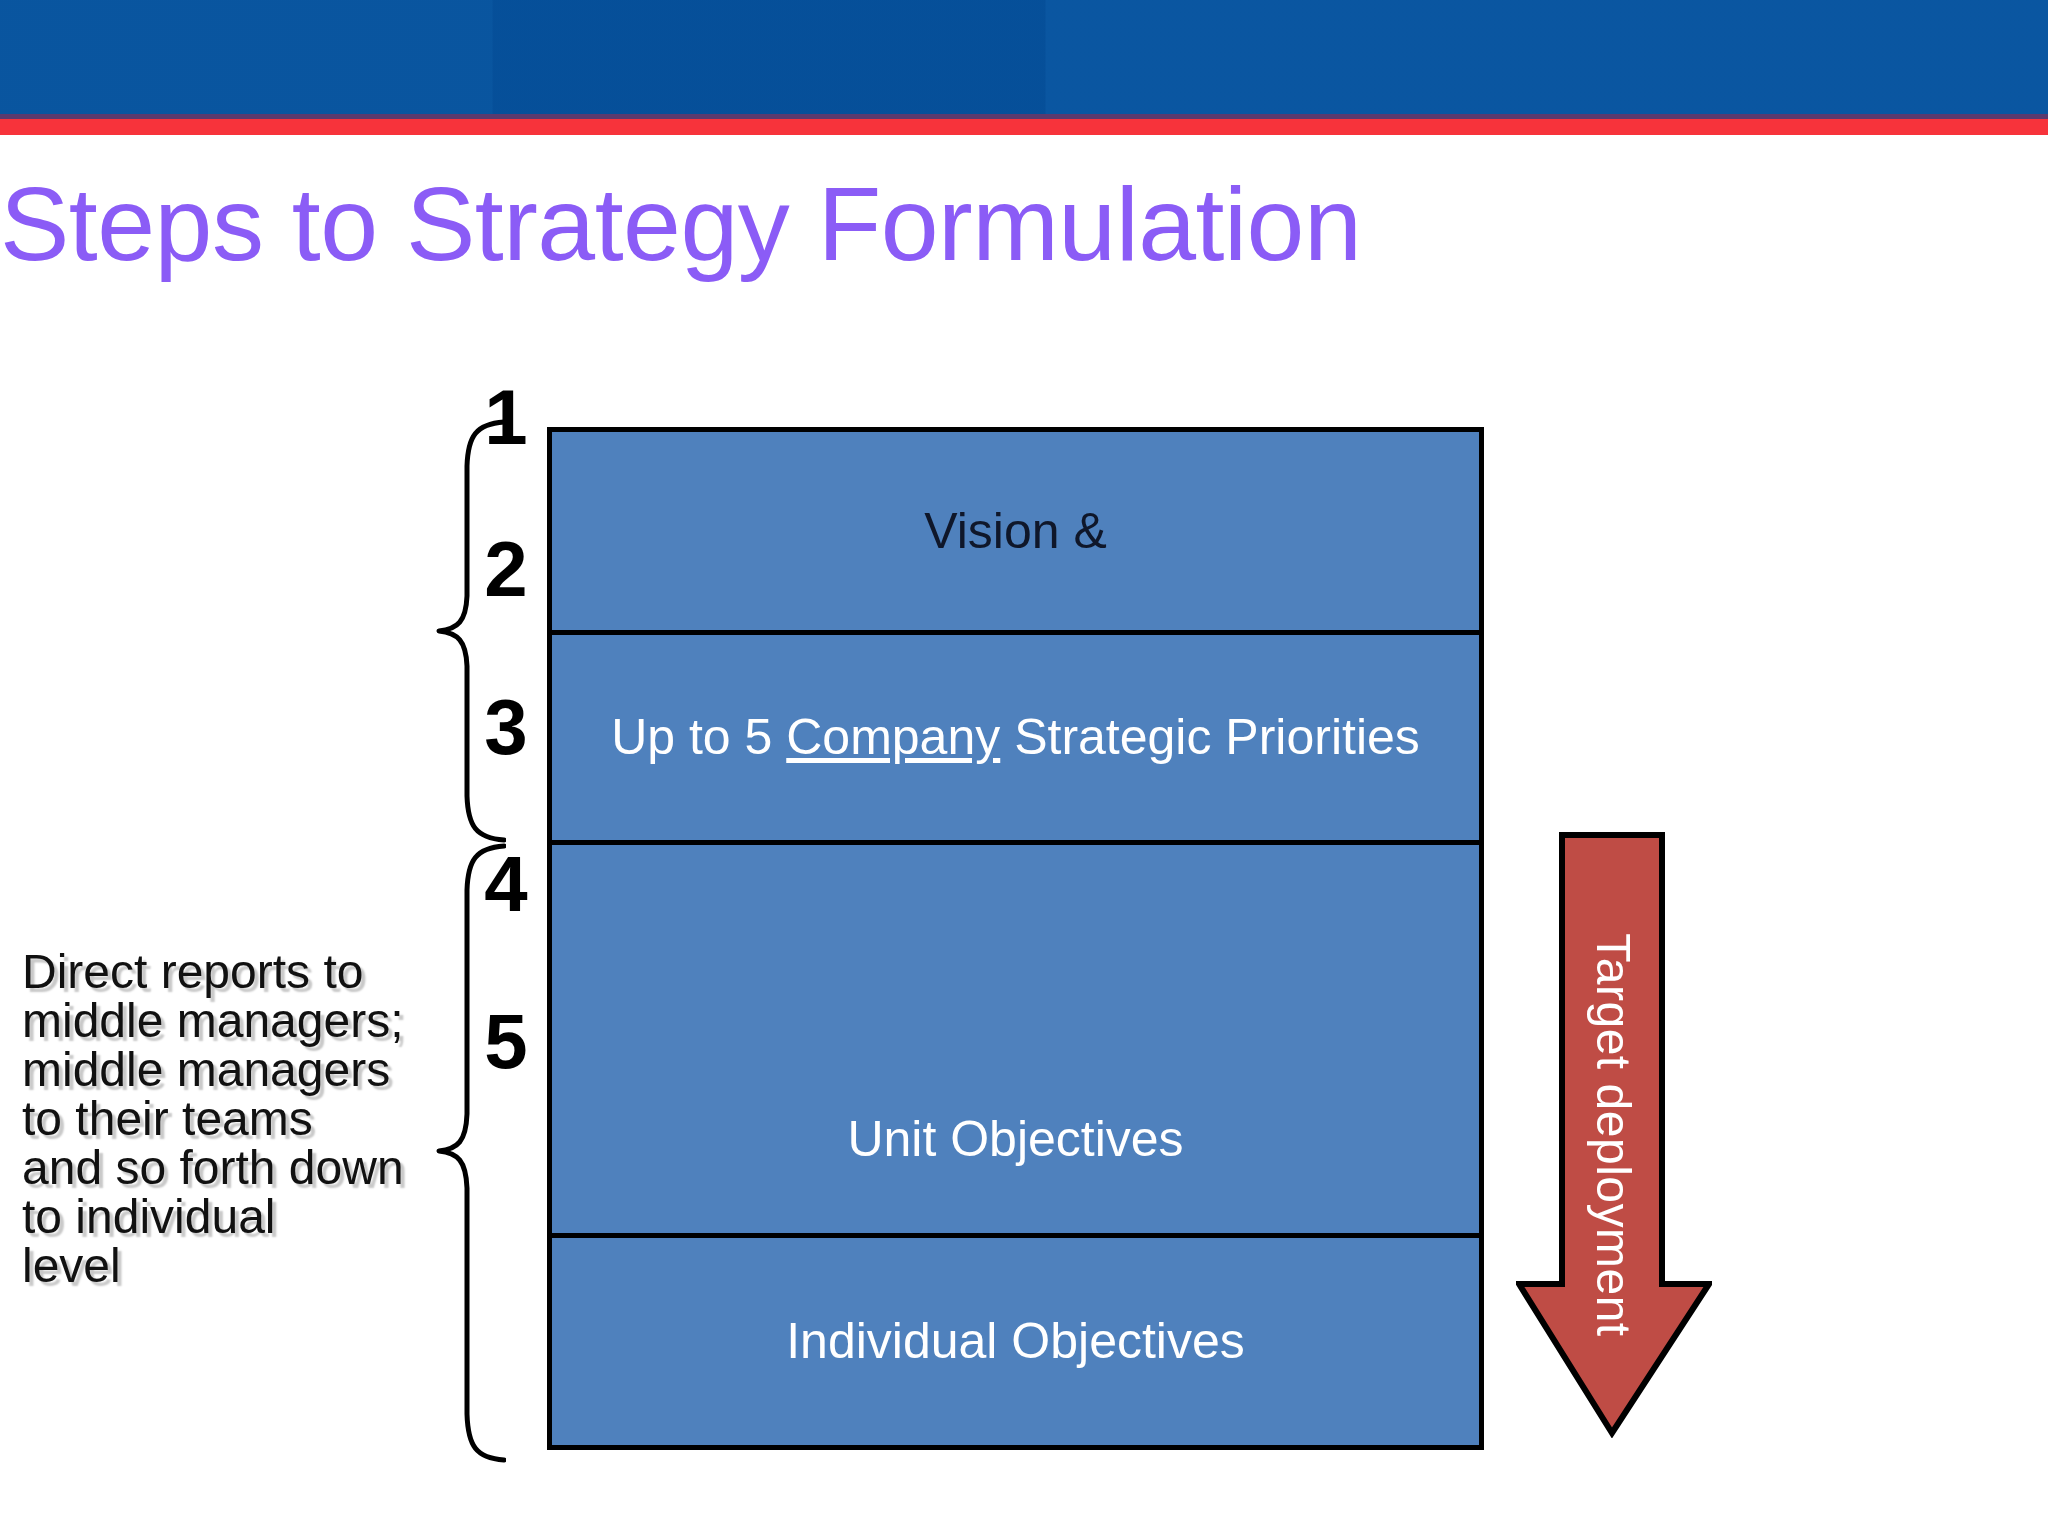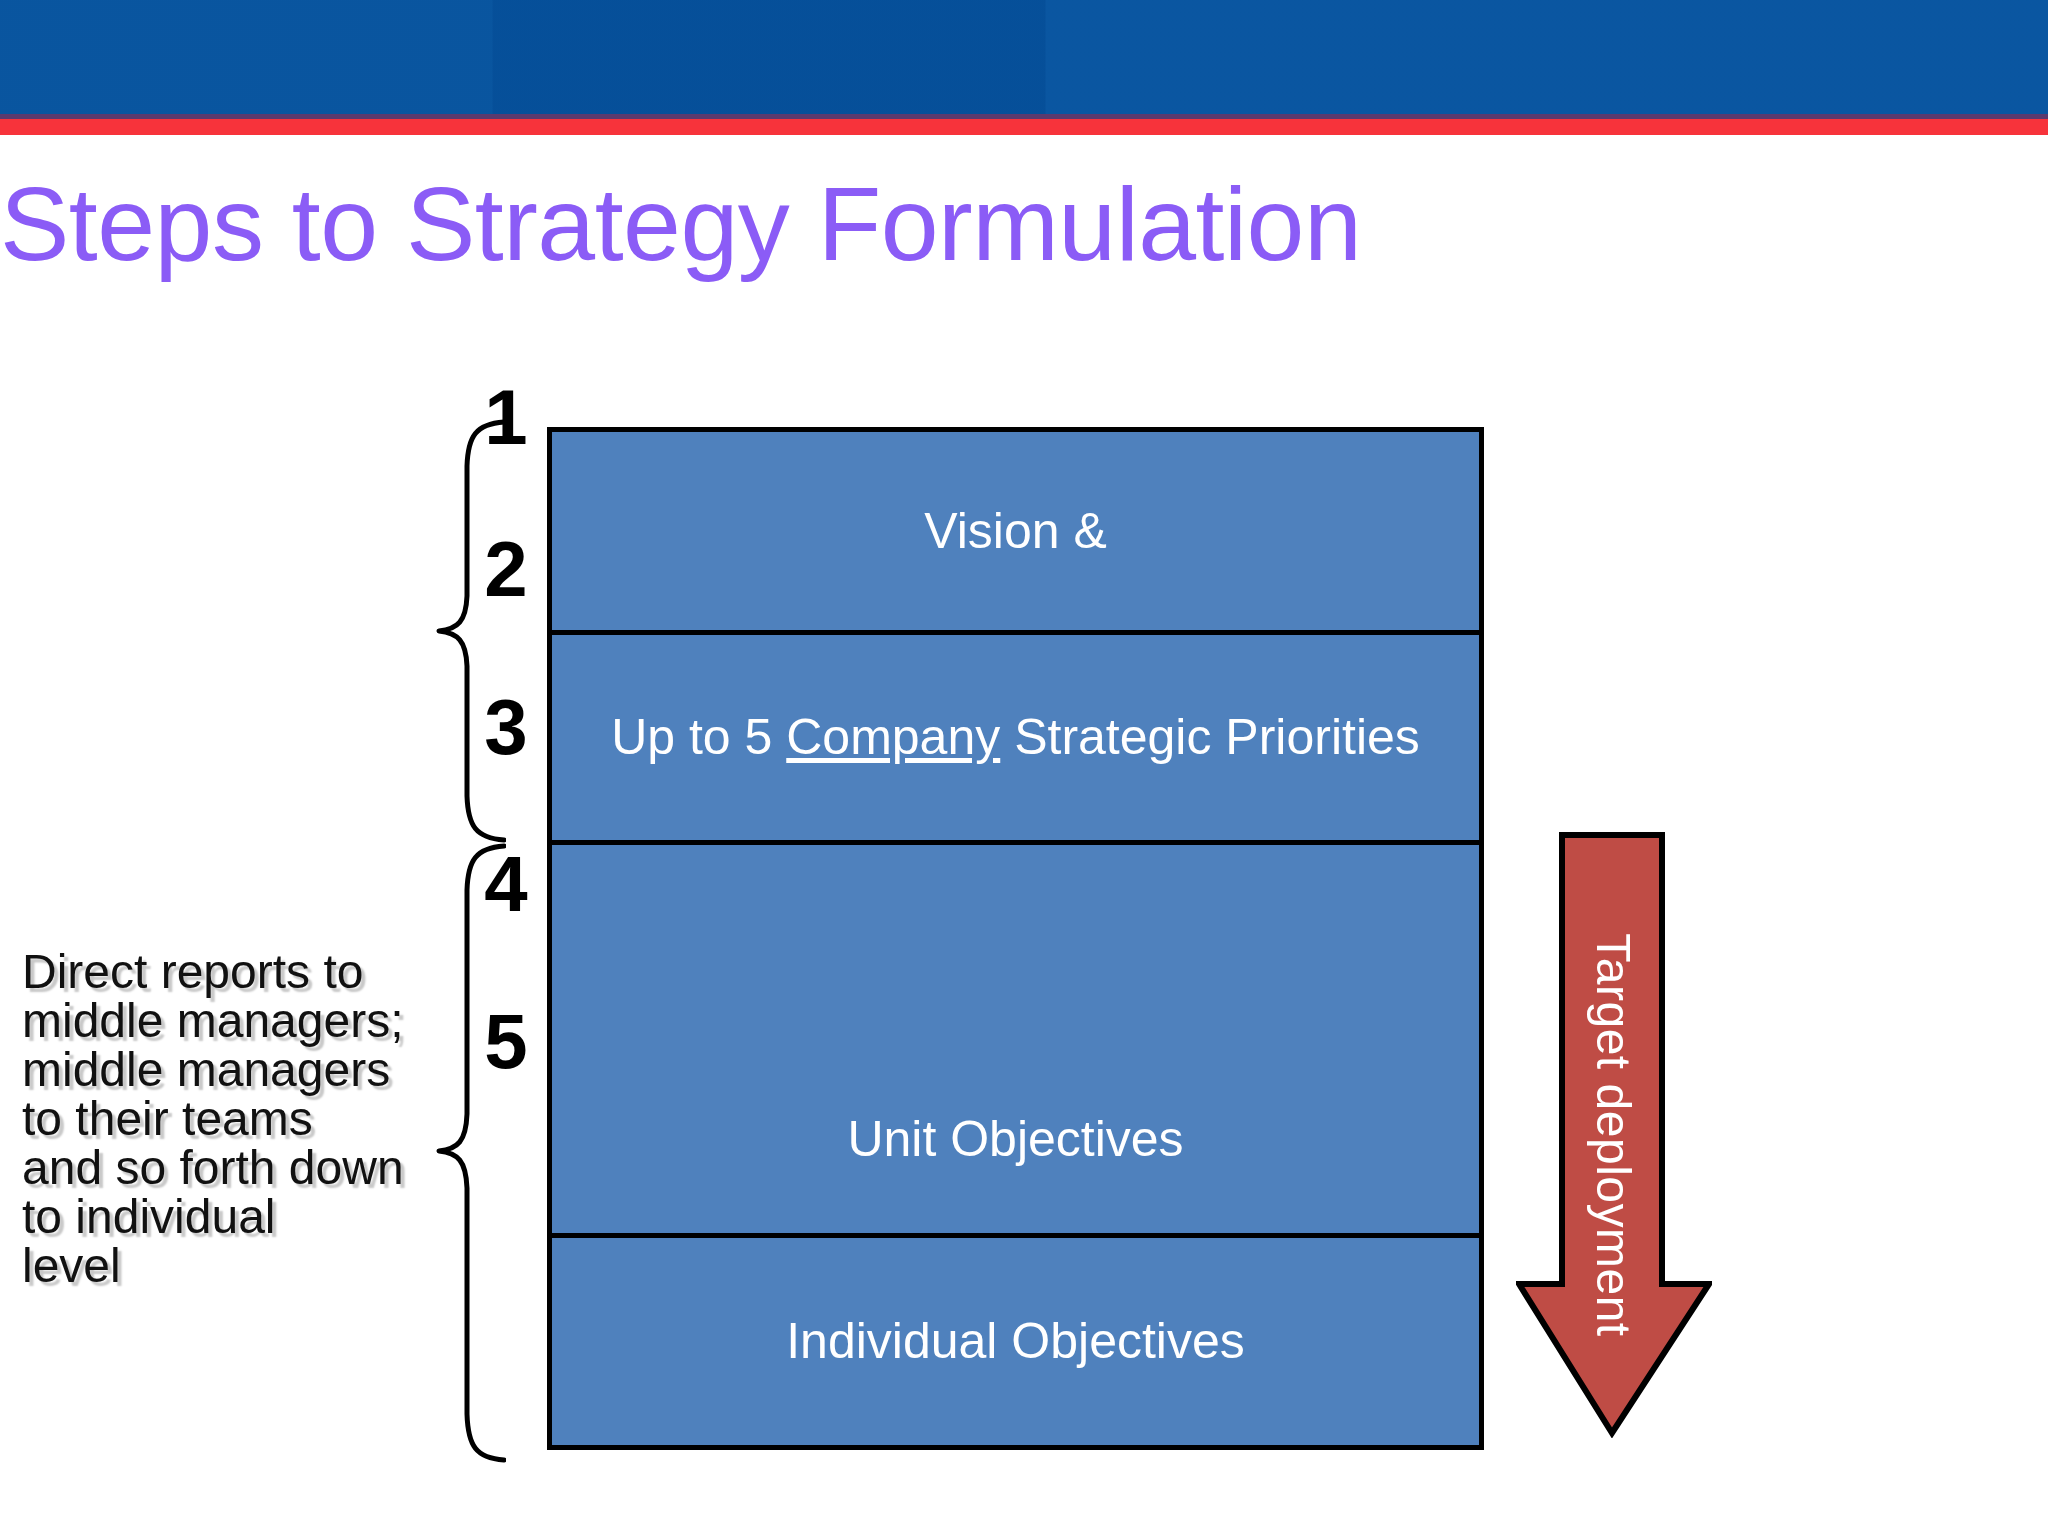--- a/index.html
+++ b/index.html
@@ -114,21 +114,21 @@
     justify-content: center;
     text-align: center;
   }
   .row-sep { border-bottom: 5px solid #000000; }
   .row-text {
     color: #FFFFFF;
     font-size: 50px;
     line-height: 1.18;
     padding: 0 18px;
   }
-  .row-text.yellow { color: #ffffff; }
+  .row-text.yellow { color: #0f172a; }
   .u { text-decoration: underline; text-underline-offset: 4px; text-align: right; }
 
   
   #arrow {
     position: absolute;
     left: 1516px;
     top: 832px;
     width: 196px;
     height: 606px;
   }

